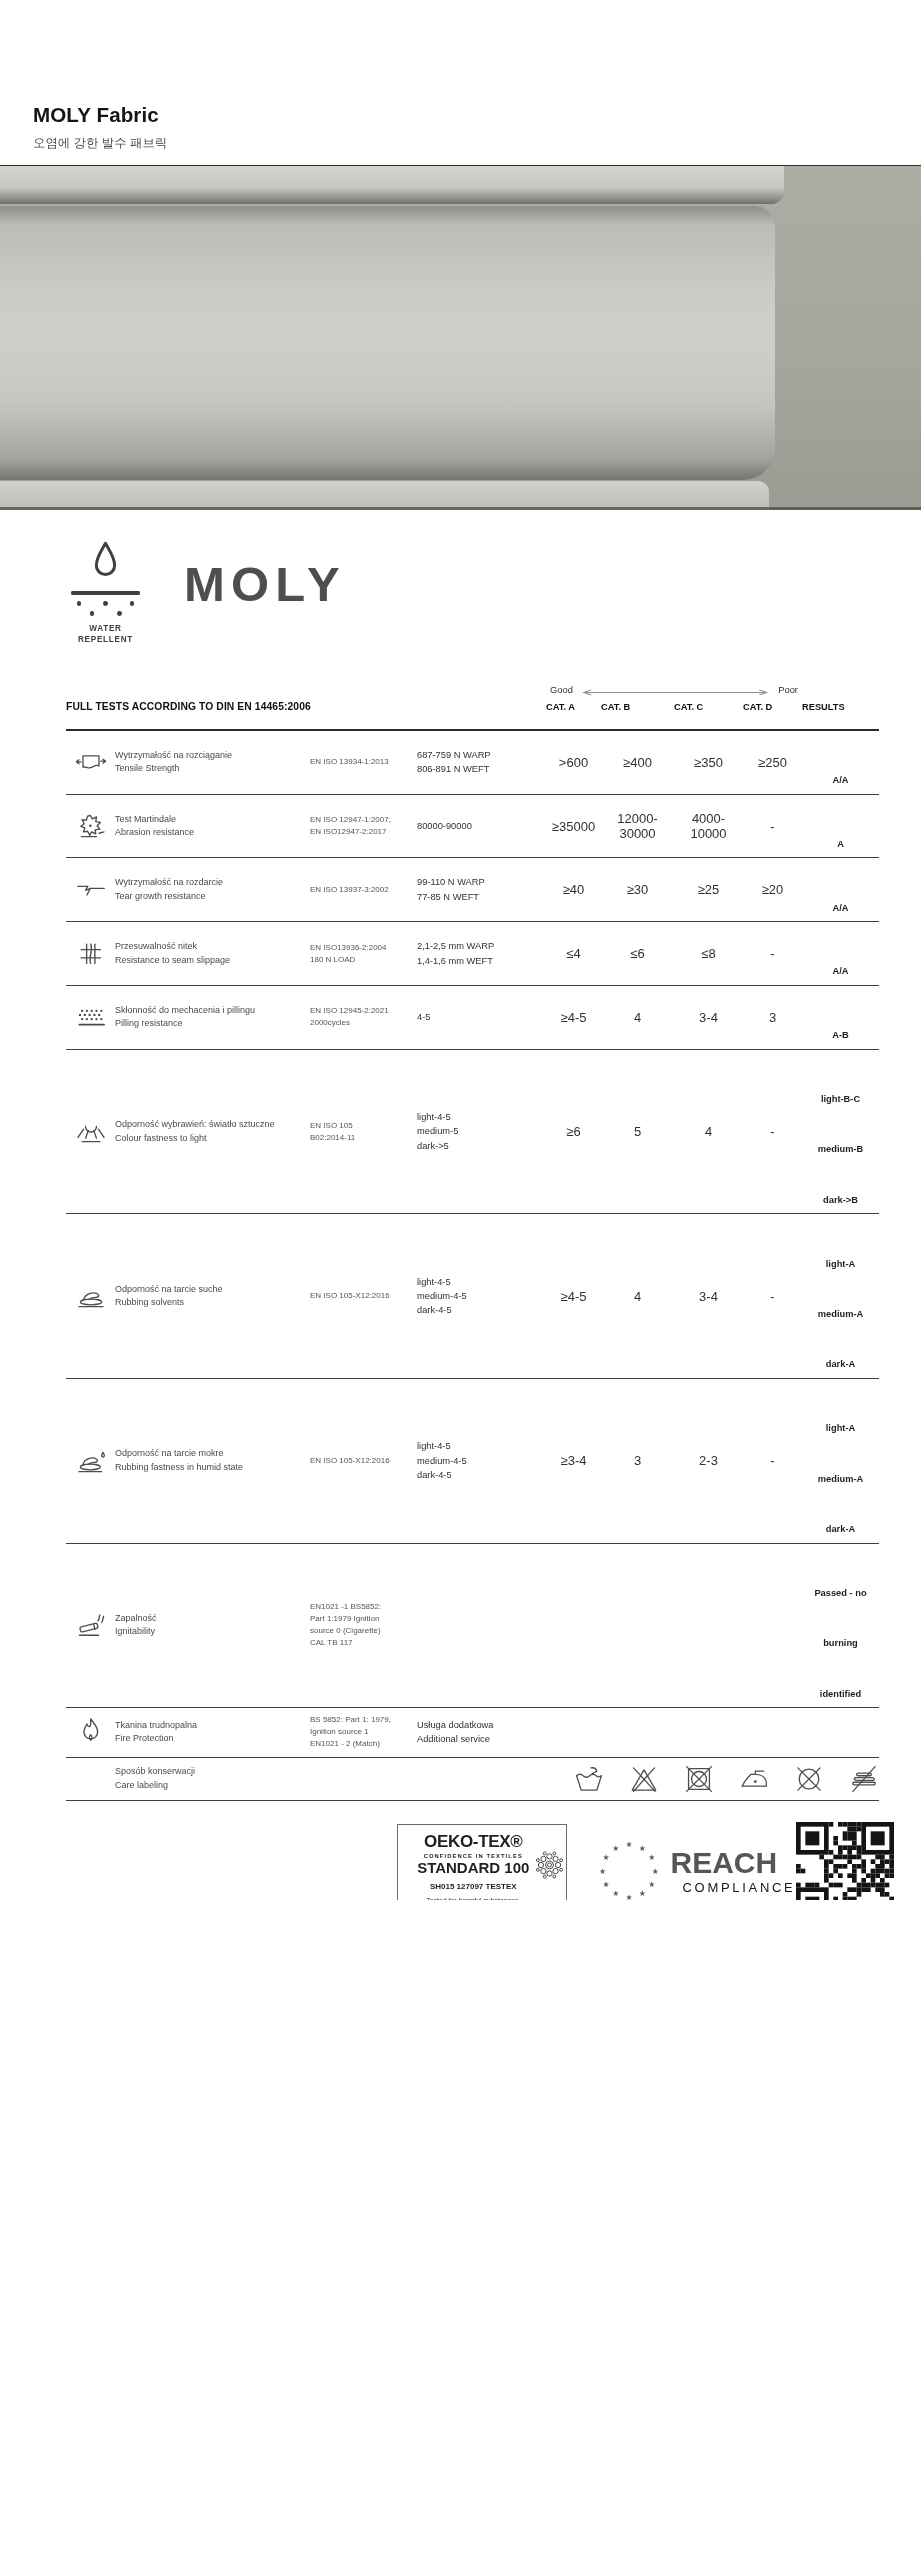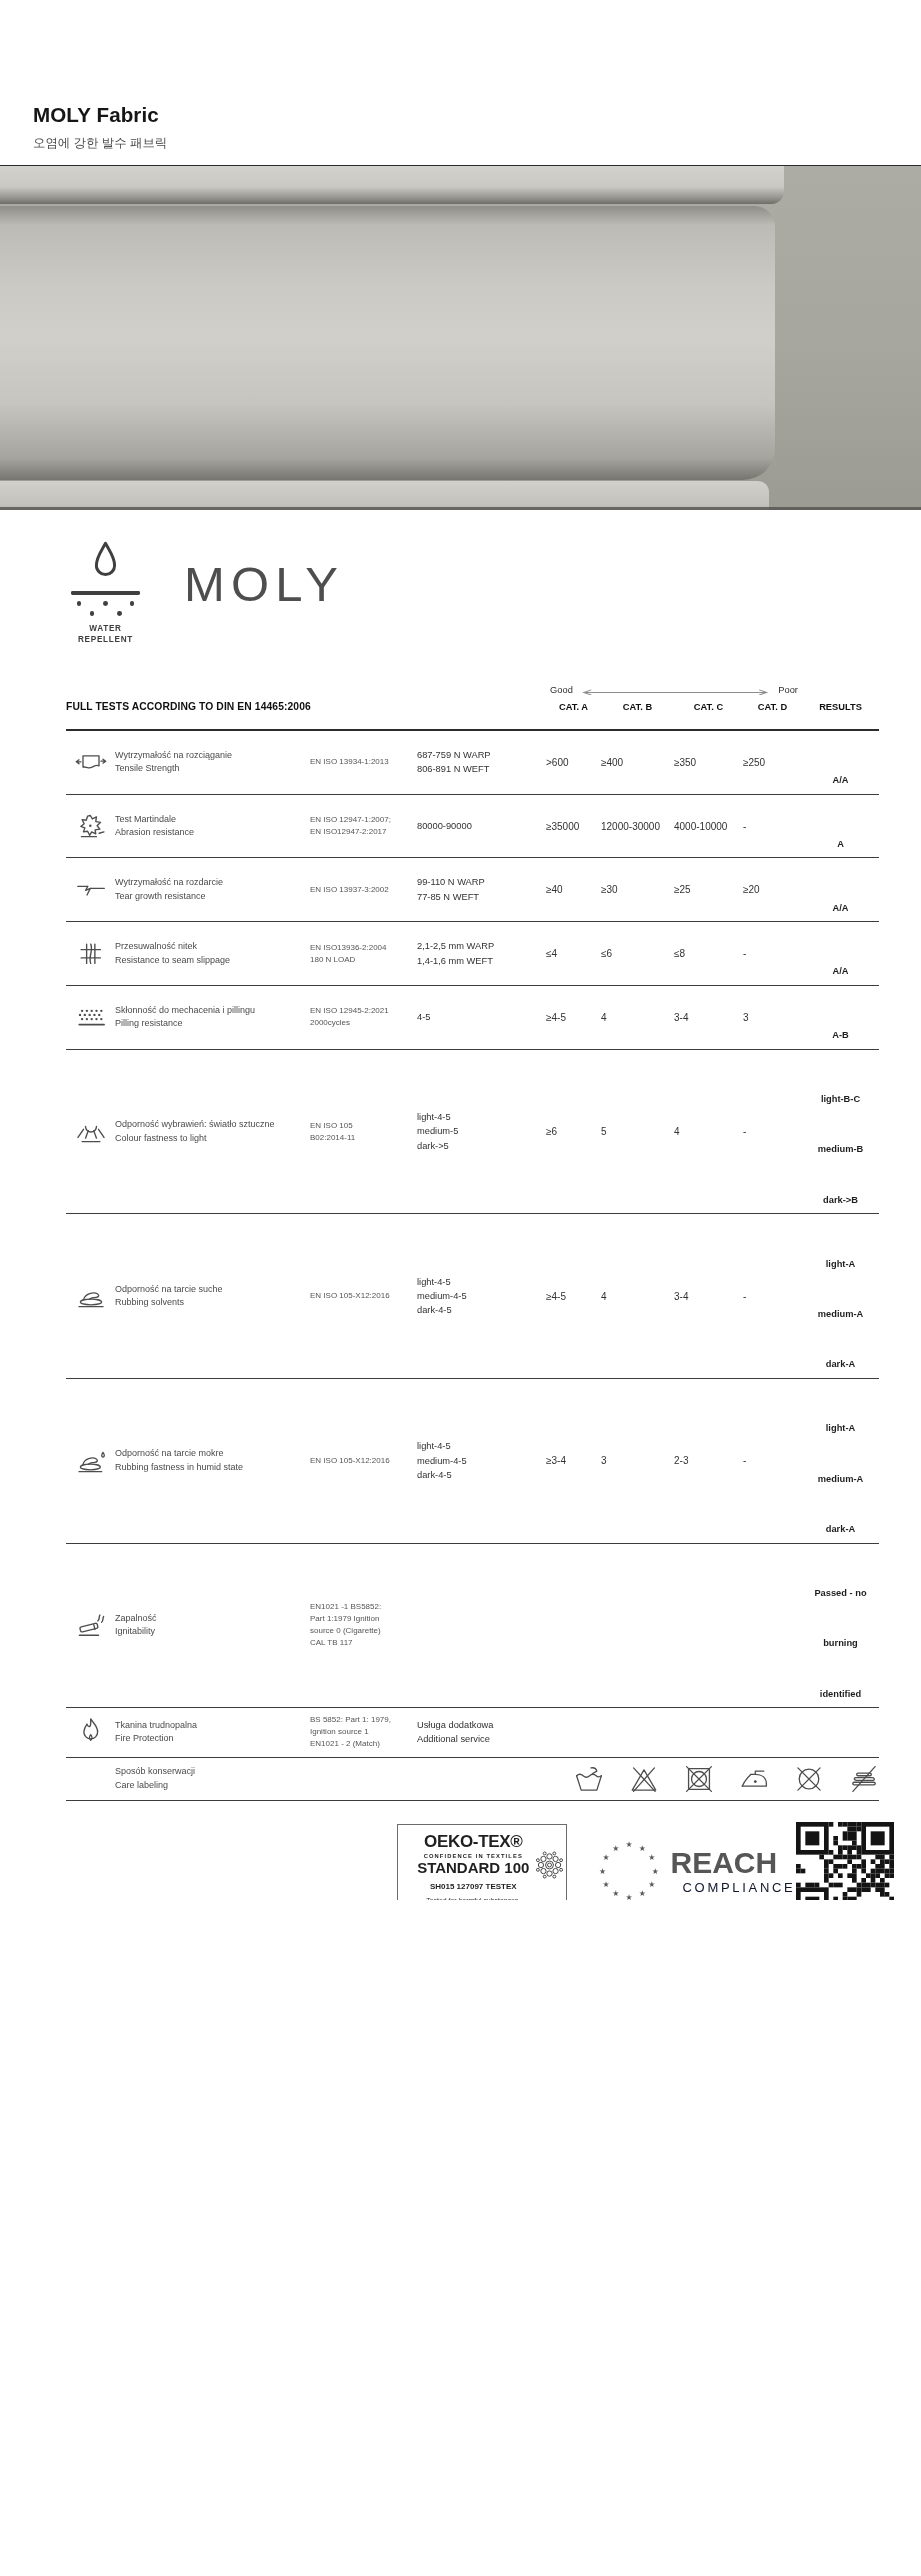--- a/index.html
+++ b/index.html
@@ -23,36 +23,36 @@
 
   
   .brand{display:flex;align-items:flex-start;gap:38px;margin:30px 0 0 65px;height:129px;}
   .wr{width:81px;display:flex;flex-direction:column;align-items:center;}
   .wr-bar{width:69px;height:4.1px;background:#3f3f3f;border-radius:1.4px;margin-top:6.2px;}
   .wr-dots{width:58px;margin-top:6.2px;}
   .wr-dots .r{display:flex;justify-content:space-between;}
   .wr-dots .r2{width:32px;margin:4.8px auto 0;}
   .dot{width:4.8px;height:4.8px;border-radius:50%;background:#3f3f3f;}
   .wr-t{margin-top:7.6px;text-align:center;font-size:8.2px;font-weight:700;letter-spacing:0.7px;color:#3d3d3d;line-height:11px;}
-  .brand-name{font-size:49px;font-weight:400;letter-spacing:6.2px;color:#4e4e4e;margin-top:16.5px;}
+  .brand-name{font-size:49px;font-weight:700;letter-spacing:6.2px;color:#4e4e4e;margin-top:16.5px;}
 
   
   .tests{--cols:49px 195px 107px 129px 55px 73px 69px 59px 77px;margin:16.5px 0 0 66px;width:813px;}
   .t-scale{display:grid;grid-template-columns:var(--cols);margin-bottom:5.5px;}
   .scale-box{grid-column:5/9;display:flex;align-items:flex-end;gap:5.5px;font-size:9.3px;color:#2e2e2e;padding:0 4.1px;}
   .scale-box svg{flex:1;height:6.9px;}
   .t-head{display:grid;grid-template-columns:var(--cols);align-items:end;padding-bottom:17px;border-bottom:2.1px solid #2c2c2c;}
   .tests-title{grid-column:1/5;font-size:10.3px;font-weight:700;color:#101010;letter-spacing:0.1px;}
-  .col-h{font-size:9.3px;font-weight:700;color:#101010;text-align:center;}
+  .col-h{font-size:9.3px;font-weight:700;color:#101010;text-align:left;}
   .t-row{display:grid;grid-template-columns:var(--cols);align-items:center;border-bottom:1.4px solid #3d3d3d;padding:6.2px 0;}
   .cell-ico{display:flex;justify-content:center;}
   .cell-name div{font-size:9px;color:#4a4a4a;line-height:1.5;}
   .cell-std div{font-size:8px;color:#555;line-height:1.5;}
   .cell-spec div{font-size:9.3px;color:#313131;line-height:1.55;}
-  .cell-val{font-size:10px;color:#313131;text-align:left;}
+  .cell-val{font-size:13px;color:#313131;text-align:center;}
   .cell-res{text-align:center;}
   .cell-res div{font-size:9.3px;font-weight:700;color:#1e1e1e;line-height:1.55;margin-top:36px;}
   .care-icons{grid-column:4/10;display:flex;justify-content:flex-end;gap:25px;align-items:center;}
   .ticon,.cicon{display:inline-flex;}
 
   
   .certs{display:flex;align-items:center;margin-top:20.6px;}
   .oeko{margin-left:397px;width:175px;border:1.4px solid #6b6b6b;padding:6.9px 26px 6.9px 8.2px;position:relative;text-align:center;color:#1f1f1f;}
   .o1{font-size:17px;font-weight:700;letter-spacing:-0.3px;}
   .o2{font-size:5.8px;font-weight:700;letter-spacing:1.1px;margin-top:0.7px;}

